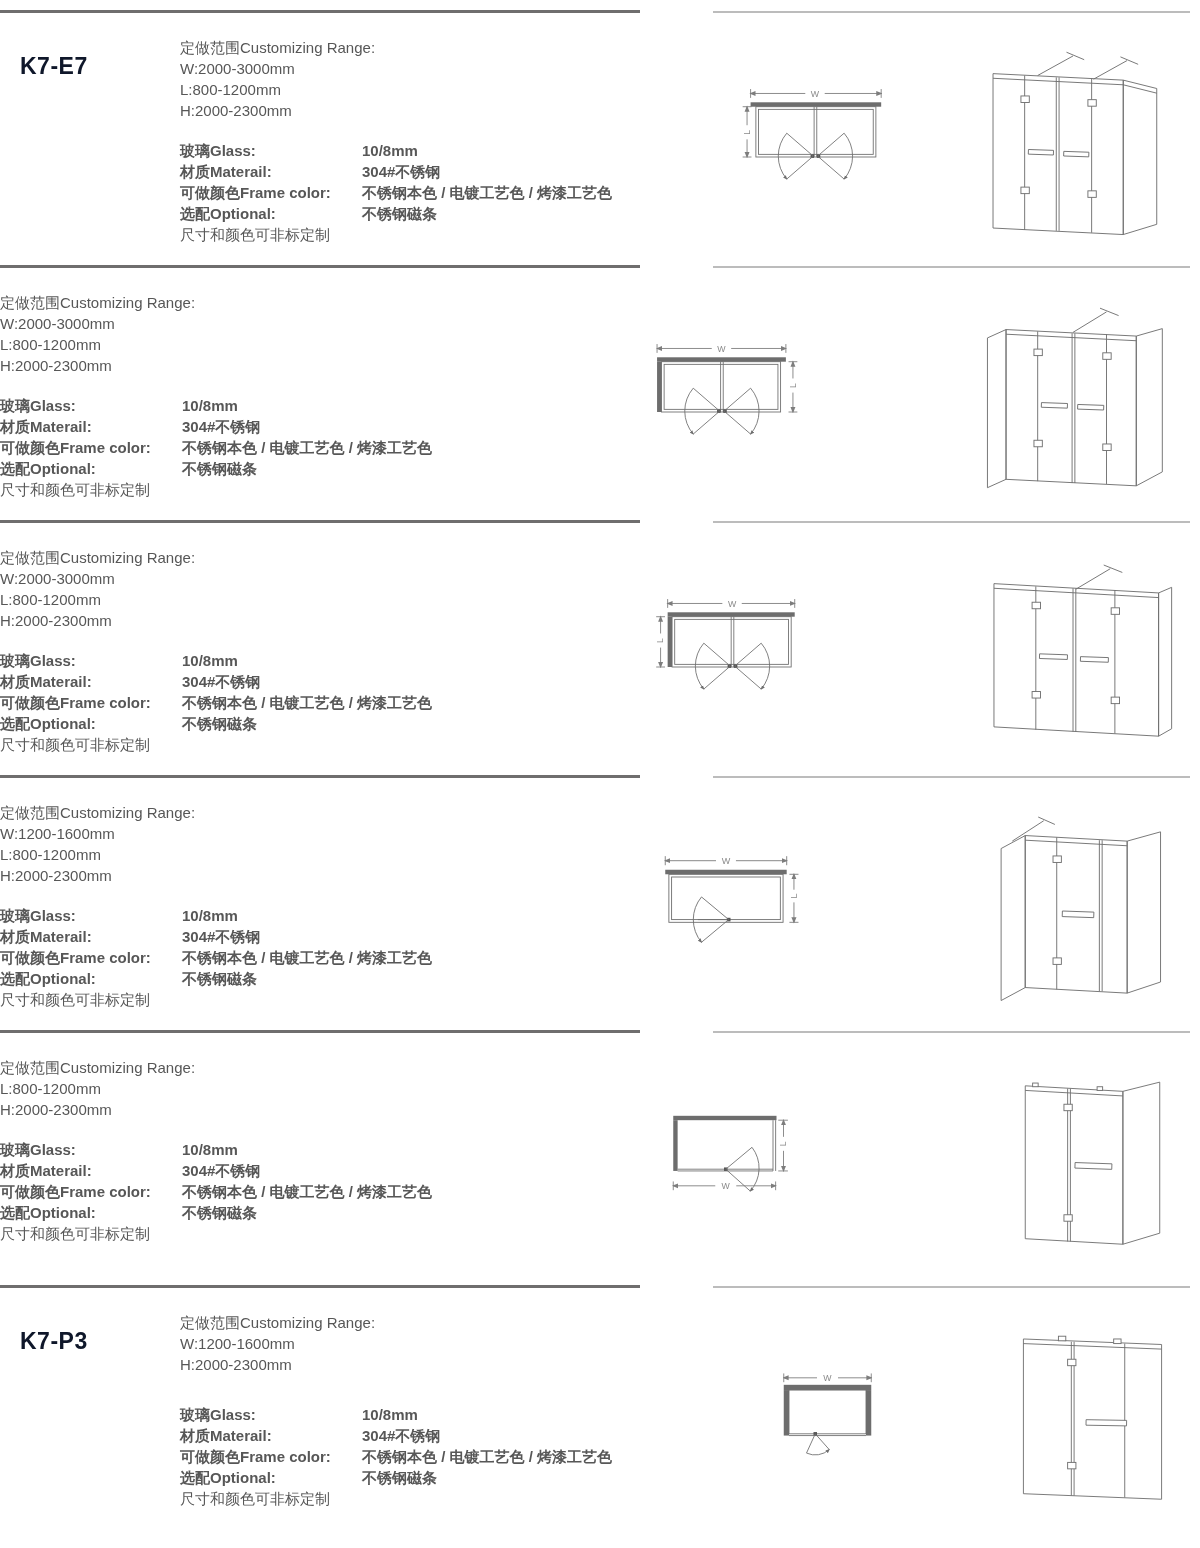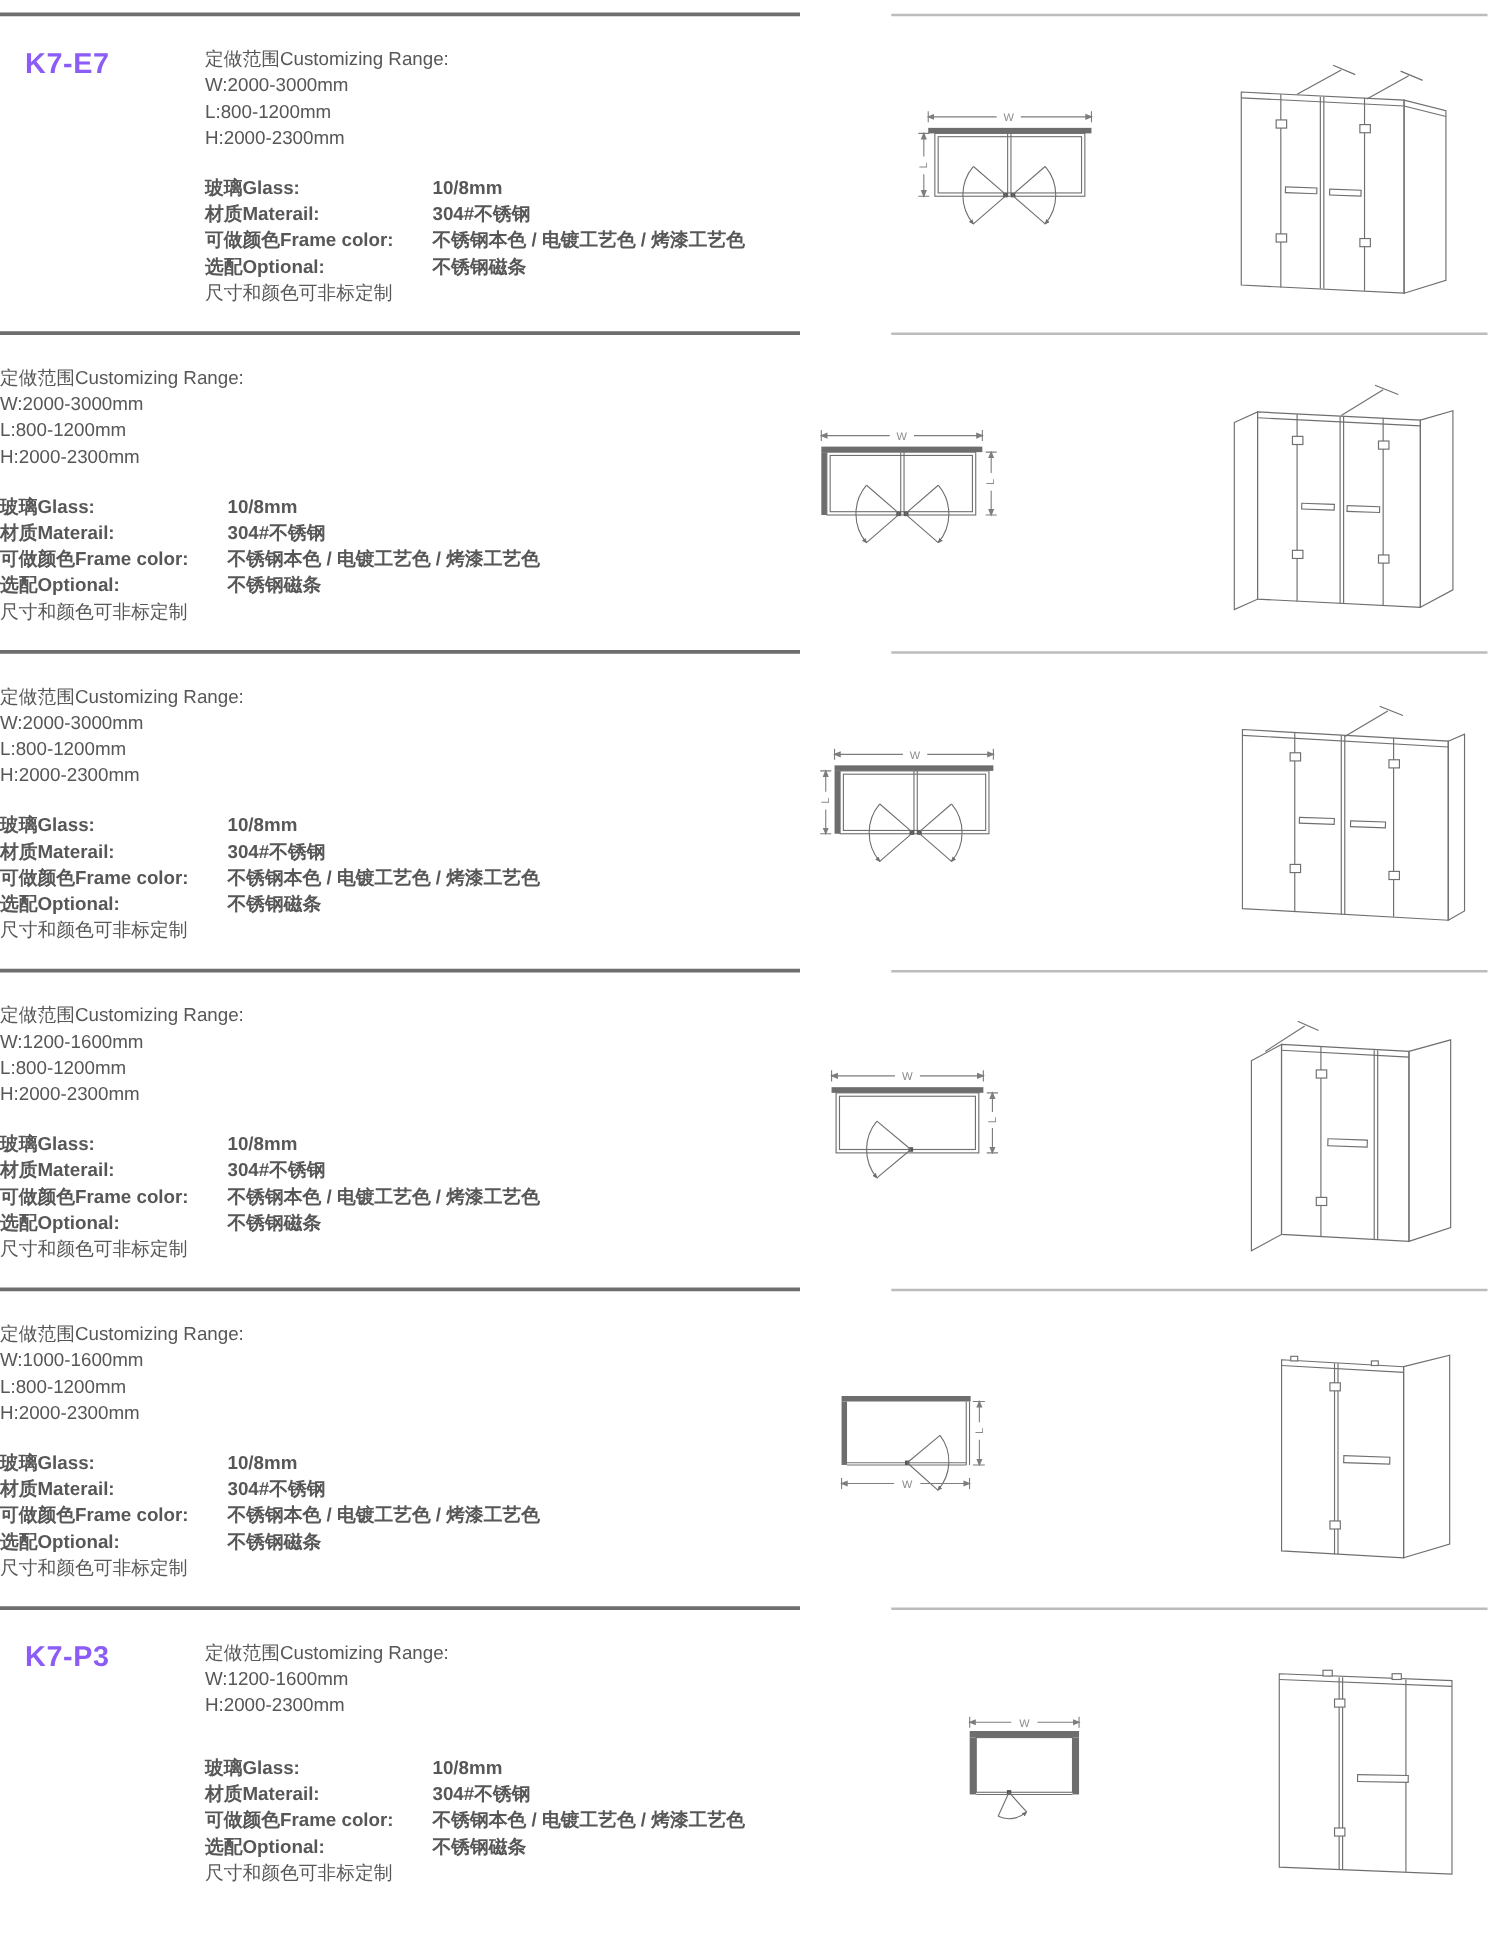--- a/index.html
+++ b/index.html
@@ -3,21 +3,21 @@
 <meta charset="utf-8">
 <style>
   html,body{margin:0;padding:0;background:#fff;}
   body{font-family:"Liberation Sans","DejaVu Sans",sans-serif;color:#575757;}
   .page{width:1200px;height:1548px;box-sizing:border-box;padding-top:10px;overflow:hidden;background:#fff;}
   .section{height:255px;position:relative;box-sizing:border-box;}
   .section.last{height:238px;}
   .rule-left{position:absolute;left:0;top:0;width:640px;height:3px;background:#6f6e6e;}
   .rule-right{position:absolute;left:713px;top:1px;width:477px;height:2px;background:#bcbcbc;}
   .content{display:flex;padding-top:27px;}
-  .model{width:144px;flex:none;padding-left:20px;margin:0;font-size:23px;line-height:26px;font-weight:bold;color:#8b5cf6;letter-spacing:.5px;}
+  .model{width:144px;flex:none;padding-left:4px;margin:16px;font-size:23px;line-height:26px;font-weight:bold;color:#0f172a;letter-spacing:.5px;}
   .specs{width:470px;flex:none;font-size:15px;line-height:21px;}
   .specs p{margin:0;}
   .gap{height:19px;}
   .gap.short{height:29px;}
   .spec-row{display:flex;font-weight:bold;}
   .lab{width:182px;flex:none;}
   .figures{flex:1;display:flex;align-items:center;justify-content:flex-end;padding-right:20px;}
   .planbox{flex:1;display:flex;justify-content:center;}
   svg.fig line,svg.fig path,svg.fig rect,svg.fig polygon{stroke:#6f6f6f;fill:none;stroke-width:1;}
   svg.fig .wall{fill:#6d6d6d;stroke:none;}
@@ -356,21 +356,20 @@
       </div>
     </div>
   </section>
 
   <section class="section">
     <div class="rule-left"></div>
     <div class="rule-right"></div>
     <div class="content">
       <div class="specs">
         <p>定做范围Customizing Range:</p>
-        <p>W:1000-1600mm</p>
         <p>L:800-1200mm</p>
         <p>H:2000-2300mm</p>
         <div class="gap"></div>
         <div class="spec-row">
             <span class="lab">玻璃Glass:</span>
             <span>10/8mm</span>
           </div>
         <div class="spec-row">
             <span class="lab">材质Materail:</span>
             <span>304#不锈钢</span>

